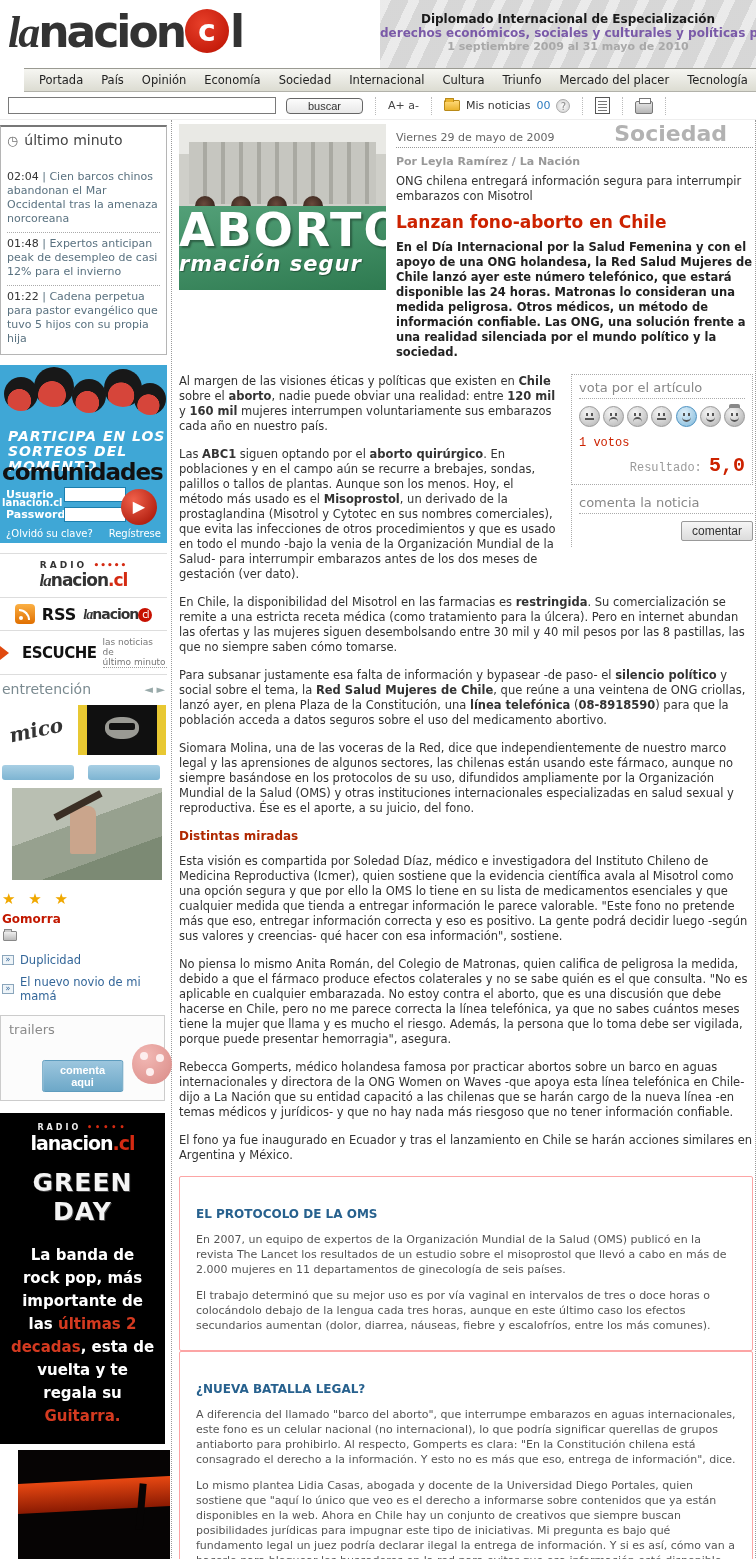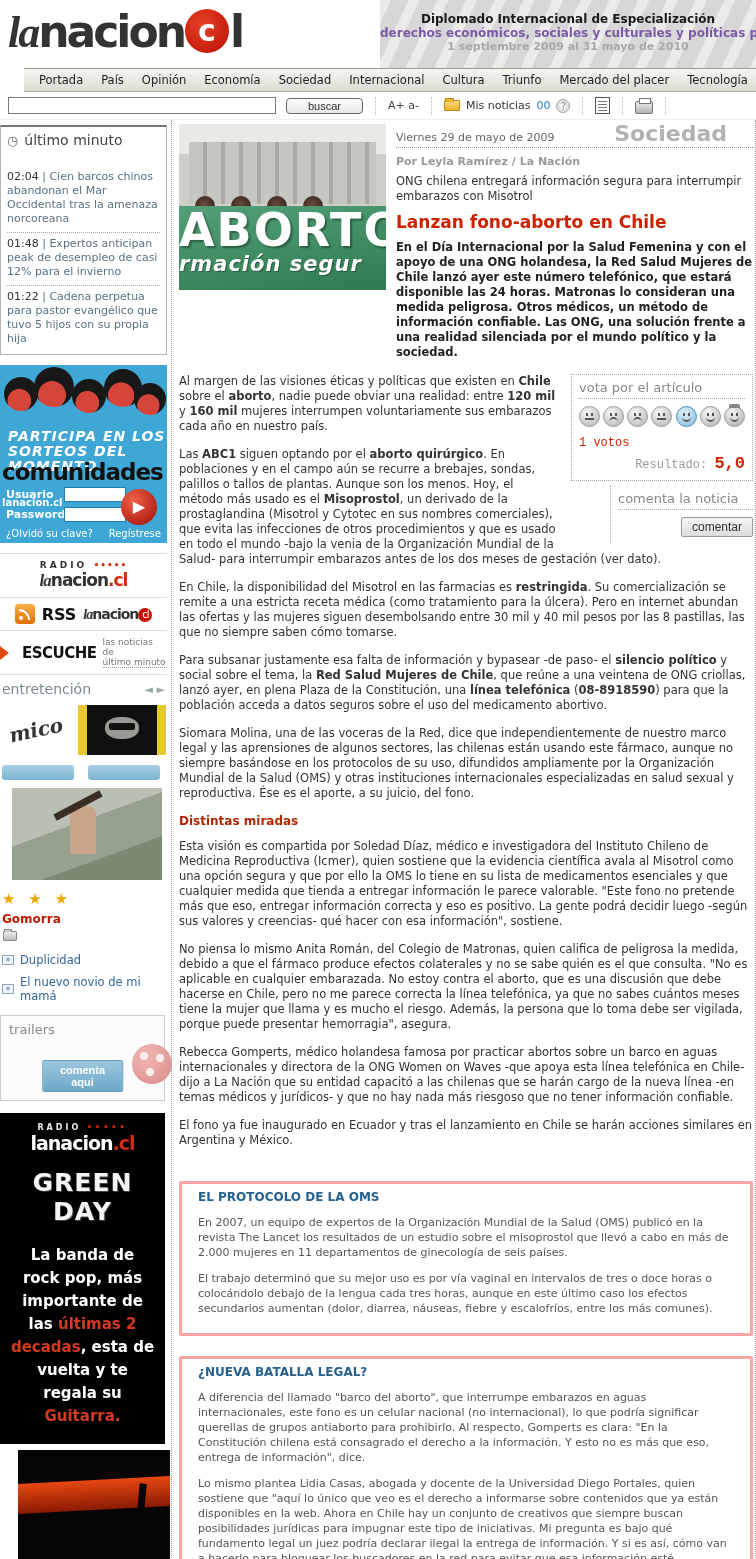--- a/index.html
+++ b/index.html
@@ -144,28 +144,28 @@
   .emo i.l { left:6px; } .emo i.r { right:6px; }
   .emo b { position:absolute; left:5px; right:5px; bottom:4px; height:5px; }
   .emo.frown b { border-top:2px solid #555; border-radius:50% 50% 0 0/100% 100% 0 0; }
   .emo.flat b { height:0; border-top:2px solid #555; bottom:6px; }
   .emo.smile b { border-bottom:2px solid #555; border-radius:0 0 50% 50%/0 0 100% 100%; }
   .emo.sel { background:radial-gradient(circle at 38% 30%, #dff0fa, #7fb8da); border-color:#4a90c0; }
   .emo.party { background:radial-gradient(circle at 38% 30%, #f6f6f6, #a8a8a8); }
   .emo.party::before { content:""; position:absolute; top:-3px; left:4px; right:4px; height:4px; background:#888; border-radius:2px 2px 0 0; }
   .votes-line { font-family:"Liberation Mono","DejaVu Sans Mono",monospace; color:#cc2200; font-size:12px; margin-bottom:4px; }
   .result-line { font-family:"Liberation Mono","DejaVu Sans Mono",monospace; text-align:right; font-size:12px; color:#9a9a9a; }
-  .result-line .val { color:#cc2200; font-weight:bold; font-size:17px;margin-top:44px; }
-  .comment-widget { border-left:1px dotted #aaa; padding:6px 0 6px 7px; margin-top:4px;margin-left:39px; }
+  .result-line .val { color:#cc2200; font-weight:bold; font-size:20px;margin-top:44px; }
+  .comment-widget { border-left:1px dotted #aaa; padding:6px 0 6px 7px; margin-top:4px; }
   .comment-text { font-size:11px; color:#555; line-height:14px; margin-bottom:8px; }
   .comentar-btn { display:block; margin-left:auto; background:linear-gradient(#f6f6f6,#dcdcdc); border:1px solid #999; border-radius:2px; font-size:12px; color:#333; padding:2px 10px; }
   .art-body p { font-size:11.5px; line-height:15px; color:#333; margin-bottom:13px; }
   .subhead { font-size:12px; font-weight:bold; color:#b02800; margin-bottom:11px; }
 
-  .infobox { border:3px solid #fca5a5; border-radius:2px; margin-top:20px; padding:6px 16px 6px 16px; }
+  .infobox { border:1px solid #fca5a5; border-radius:2px; padding:30px 16px 6px 16px; }
   .infobox h3 { font-size:12px; color:#27618e; margin-bottom:11px; }
   .infobox p { font-size:11px; line-height:15px; color:#555; margin-bottom:11px; }
 </style>
 </head>
 <body>
 
 <div class="page">
 
   <div class="header">
     <div class="logo"><span class="la">la</span><span class="nacion">nacion</span><span class="cdot">c</span><span class="ele">l</span></div>

